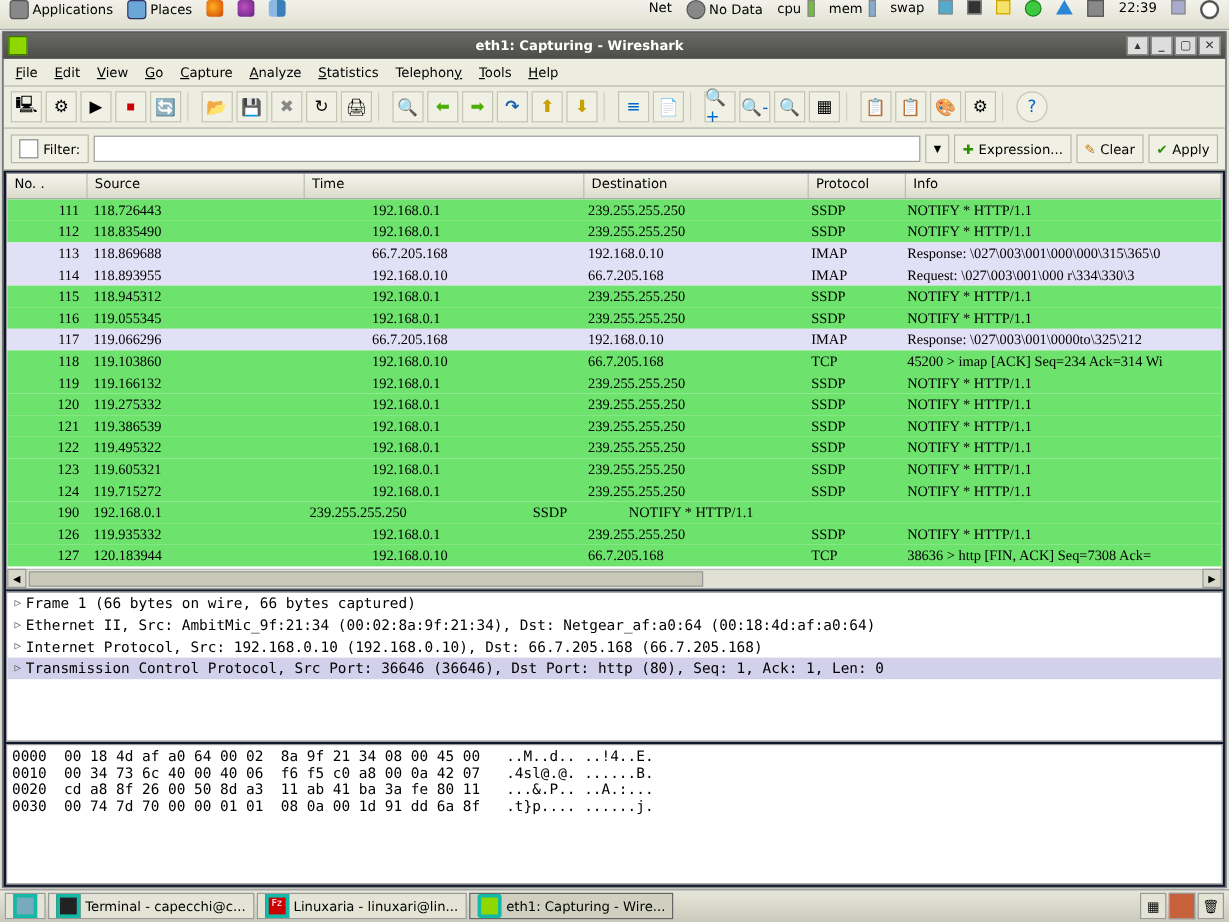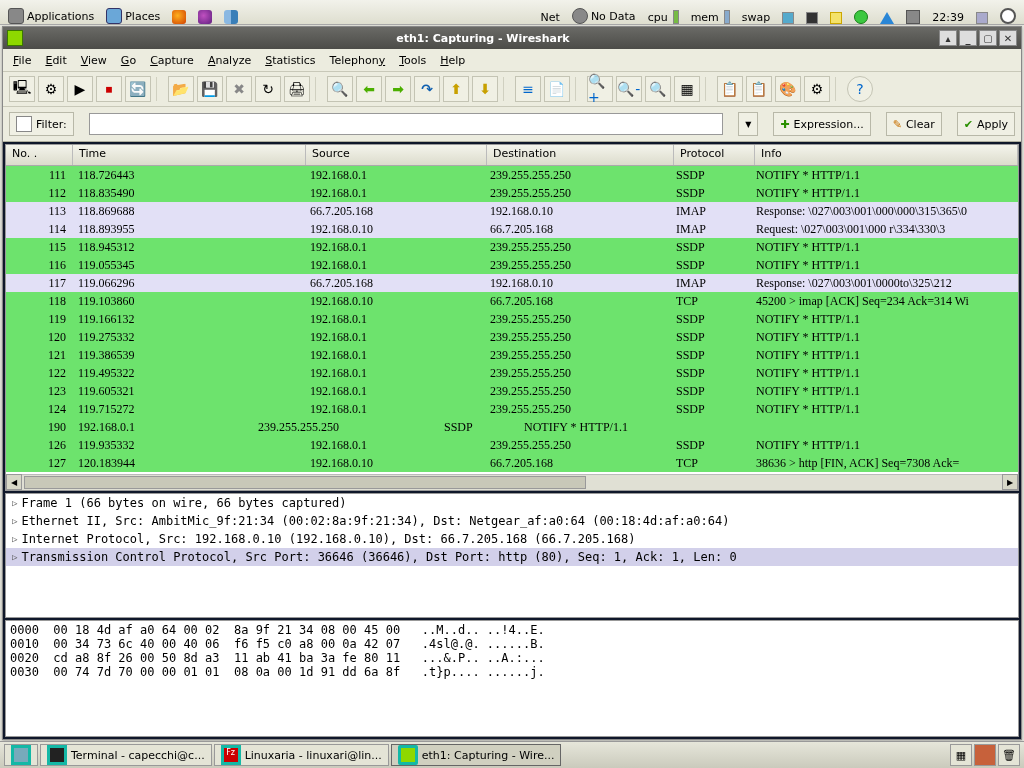--- a/index.html
+++ b/index.html
@@ -1,16 +1,16 @@
 <!DOCTYPE html>
 <html><head>
 <meta charset="utf-8">
 <style>
 html,body{margin:0;padding:0;font-family:"DejaVu Sans",Arial,sans-serif;font-size:11px;background:#e8e8e0;width:1024px;height:768px;overflow:hidden;color:#000}
-.top-panel{height:24px;background:linear-gradient(#f2f2eb,#dedecf);border-bottom:1px solid #aaa;display:flex;align-items:flex-end;padding:0 4px;gap:4px;font-size:11px}
+.top-panel{height:24px;background:linear-gradient(#f2f2eb,#dedecf);border-bottom:1px solid #aaa;display:flex;align-items:flex-start;padding:0 4px;gap:4px;font-size:11px}
 .top-panel .sep{flex:1}
 .top-panel .item{display:flex;align-items:center;gap:3px;padding:0 4px;cursor:pointer}
 .top-panel .ico{width:14px;height:14px;display:inline-block;border-radius:3px}
 .ico-ff{background:radial-gradient(circle at 40% 40%,#ffb020,#d04000)}
 .ico-pid{background:radial-gradient(circle at 40% 40%,#c050c0,#602080)}
 .ico-cyc{background:conic-gradient(#3a7fb8 0 180deg,#8ab8e2 180deg 360deg);border-radius:50%}
 .ico-nd{width:14px;height:14px;border-radius:50%;background:#888;border:1px solid #555}
 .ico-sm{width:10px;height:10px;border:1px solid #888;background:#fff}
 .ico-note{background:#f4e26a;border:1px solid #cca700}
 .ico-net{width:12px;height:12px;border-radius:50%;background:#3cc840;border:1px solid #188018}
@@ -21,21 +21,21 @@
 .titlebar{height:22px;background:linear-gradient(#6a6a66,#4c4c48);color:#fff;display:flex;align-items:center;padding:0 4px;font-weight:bold}
 .titlebar .logo{width:14px;height:14px;background:#8ed800;border:1px solid #3b7800;margin-right:6px}
 .titlebar .sp{flex:1;text-align:center}
 .titlebar .wbtn{width:16px;height:14px;margin-left:2px;background:#ddd;color:#333;font-size:10px;display:flex;align-items:center;justify-content:center;border:1px solid #888;cursor:pointer}
 .menubar{height:22px;background:#ececdf;display:flex;align-items:center;padding:0 4px;gap:2px;border-bottom:1px solid #c8c8b8}
 .menubar .m{padding:2px 6px;cursor:pointer}
 .menubar .m u{text-decoration:underline}
 .toolbar{height:34px;background:#ececdf;display:flex;align-items:center;padding:0 6px;gap:3px;border-bottom:1px solid #c8c8b8}
 .toolbar .tb{width:24px;height:24px;border:1px solid #c4c4b4;background:#f0f0e4;display:flex;align-items:center;justify-content:center;cursor:pointer;font-size:14px}
 .toolbar .tsep{width:6px;height:24px;border-left:1px solid #d0d0c0;margin:0 2px}
-.filterbar{height:30px;background:#ececdf;display:flex;align-items:center;padding:2px 6px;gap:15px;border-bottom:1px solid #b0b0a0}
+.filterbar{height:30px;background:#ececdf;display:flex;align-items:center;padding:2px 6px;gap:4px;border-bottom:1px solid #b0b0a0}
 .filterbar .fbtn{height:22px;border:1px solid #b8b8a8;background:#f0f0e4;display:flex;align-items:center;padding:0 6px;gap:4px;cursor:pointer}
 .filterbar .input{flex:1;height:20px;background:#fff;border:1px solid #999;padding:0 4px}
 .filterbar .dd{width:18px;height:22px;border:1px solid #b8b8a8;background:#f0f0e4;display:flex;align-items:center;justify-content:center;font-size:8px;cursor:pointer}
 .panes{flex:1;display:flex;flex-direction:column;overflow:hidden}
 .packet-list{flex:1.4;display:flex;flex-direction:column;border:1px solid #999;margin:2px;background:#fff;min-height:0}
 .pl-head{display:flex;height:20px;background:linear-gradient(#f4f4ec,#dcdccc);border-bottom:1px solid #aaa;font-size:11px}
 .pl-head .col{border-right:1px solid #bbb;padding:2px 6px;cursor:pointer}
 .c-no{width:54px}.c-time{width:220px}.c-src{width:168px}.c-dst{width:174px}.c-prot{width:68px}.c-info{flex:1}
 .pl-body{flex:1;overflow:hidden;font-family:Liberation Serif, serif;font-size:12px;line-height:18px}
 .pl-row{display:flex;height:18px;white-space:nowrap}
@@ -210,22 +210,22 @@
     <span class="fbtn">
         <span class="ico-check">✔</span>
         <span>Apply</span>
       </span>
   </div>
 
   <div class="panes">
     <div class="packet-list">
       <div class="pl-head">
         <div class="col c-no">No. .</div>
+        <div class="col c-src">Source</div>
         <div class="col c-time">Time</div>
-        <div class="col c-src">Source</div>
         <div class="col c-dst">Destination</div>
         <div class="col c-prot">Protocol</div>
         <div class="col c-info">Info</div>
       </div>
       <div class="pl-body" id="pl-body">
           <div class="pl-row green">
             <span class="cell c-no">111</span>
             <span class="cell c-time">118.726443</span>
             <span class="cell c-src">192.168.0.1</span>
             <span class="cell c-dst">239.255.255.250</span>

